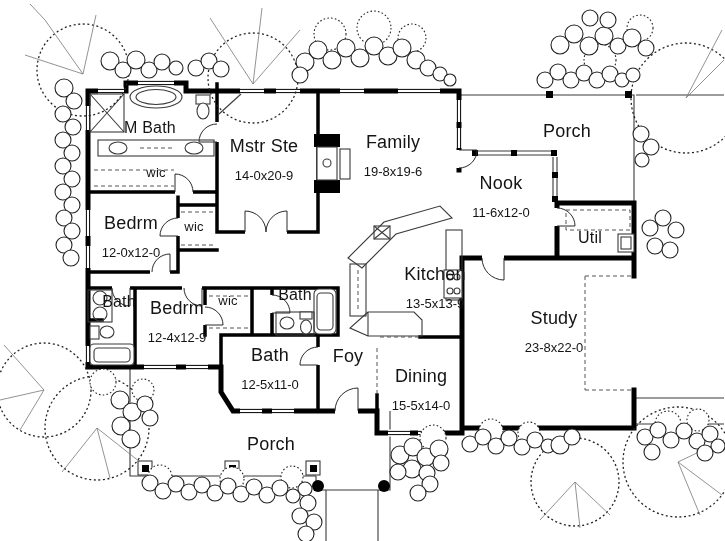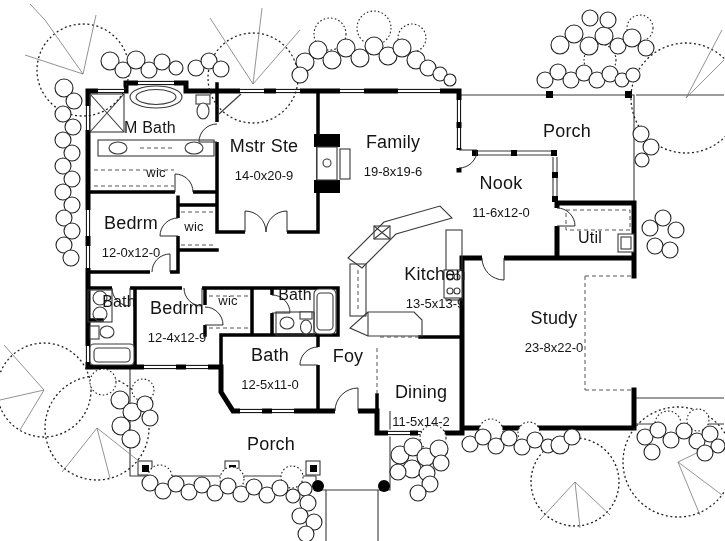--- a/index.html
+++ b/index.html
@@ -379,21 +379,21 @@
     <div class="room-label s2" style="left:295px;top:295px">
         <div class="rname">Bath</div>
       </div>
     <div class="room-label lg" style="left:270px;top:368px">
         <div class="rname">Bath</div>
         <div class="rdims">12-5x11-0</div>
       </div>
     <div class="room-label lg" style="left:348px;top:356px">
         <div class="rname">Foy</div>
       </div>
-    <div class="room-label lg" style="left:421px;top:405px">
+    <div class="room-label lg" style="left:421px;top:389px">
         <div class="rname">Dining</div>
-        <div class="rdims">11-5x14-2</div>
+        <div class="rdims">15-5x14-0</div>
       </div>
     <div class="room-label lg" style="left:271px;top:444px">
         <div class="rname">Porch</div>
       </div>
   </div>
 </div>
 
 </body></html>

